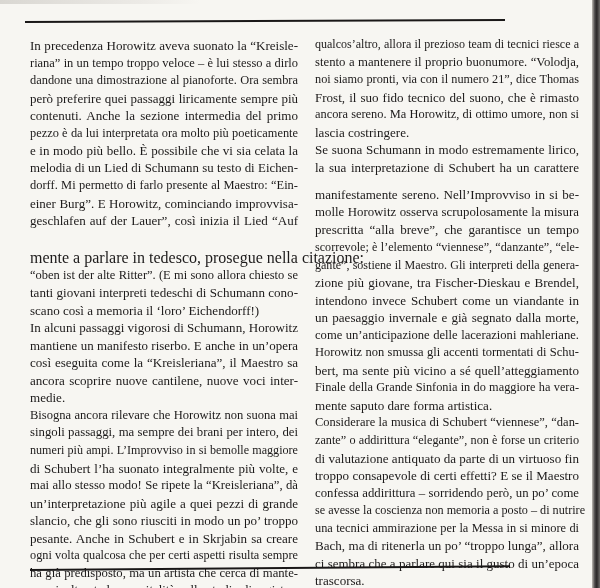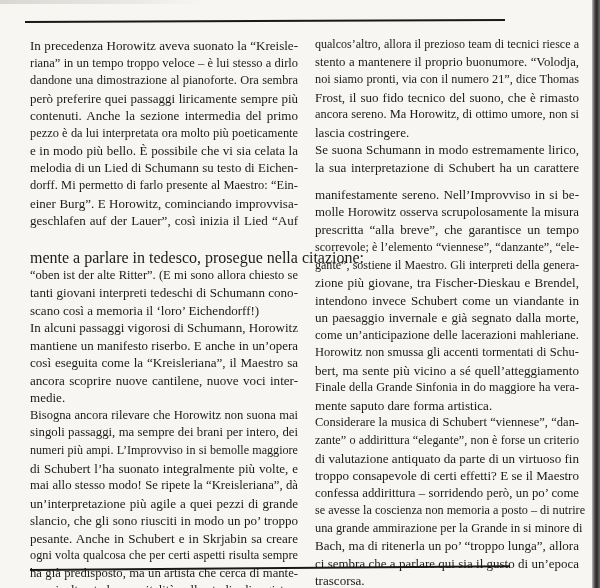--- a/index.html
+++ b/index.html
@@ -146,20 +146,20 @@
       <span class="line" style="display: block; letter-spacing: 0px; word-spacing: 0px; font-size: 12.3198px;">Finale della Grande Sinfonia in do maggiore ha vera-</span>
       <span class="line last" style="display: block;">mente saputo dare forma artistica.</span>
     </div>
     <div class="para">
       <span class="line" style="display: block; letter-spacing: 0px; word-spacing: 0px; font-size: 12.4668px;">Considerare la musica di Schubert “viennese”, “dan-</span>
       <span class="line" style="display: block; letter-spacing: 0px; word-spacing: 0px; font-size: 12.2107px;">zante” o addirittura “elegante”, non è forse un criterio</span>
       <span class="line" style="display: block;">di valutazione antiquato da parte di un virtuoso fin</span>
       <span class="line" style="display: block;">troppo consapevole di certi effetti? E se il Maestro</span>
       <span class="line" style="display: block; letter-spacing: 0px; word-spacing: 0px; font-size: 12.7627px;">confessa addirittura – sorridendo però, un po’ come</span>
       <span class="line" style="display: block; letter-spacing: 0px; word-spacing: 0px; font-size: 12.1924px;">se avesse la coscienza non memoria a posto – di nutrire</span>
-      <span class="line" style="display: block; letter-spacing: 0px; word-spacing: 0px; font-size: 12.3677px;">una grande ammirazione per la Grande in si minore di</span>
+      <span class="line" style="display: block; letter-spacing: 0px; word-spacing: 0px; font-size: 12.3677px;">una tecnici ammirazione per la Messa in si minore di</span>
       <span class="line" style="display: block;">Bach, ma di ritenerla un po’ “troppo lunga”, allora</span>
       <span class="line" style="display: block; letter-spacing: 0px; word-spacing: 0px; font-size: 12.9617px;">ci sembra che a parlare qui sia il gusto di un’epoca</span>
       <span class="line last" style="display: block;">trascorsa.</span>
     </div>
   </div>
 
 <div class="rule rule-bottom"></div>
 
 </body></html>

